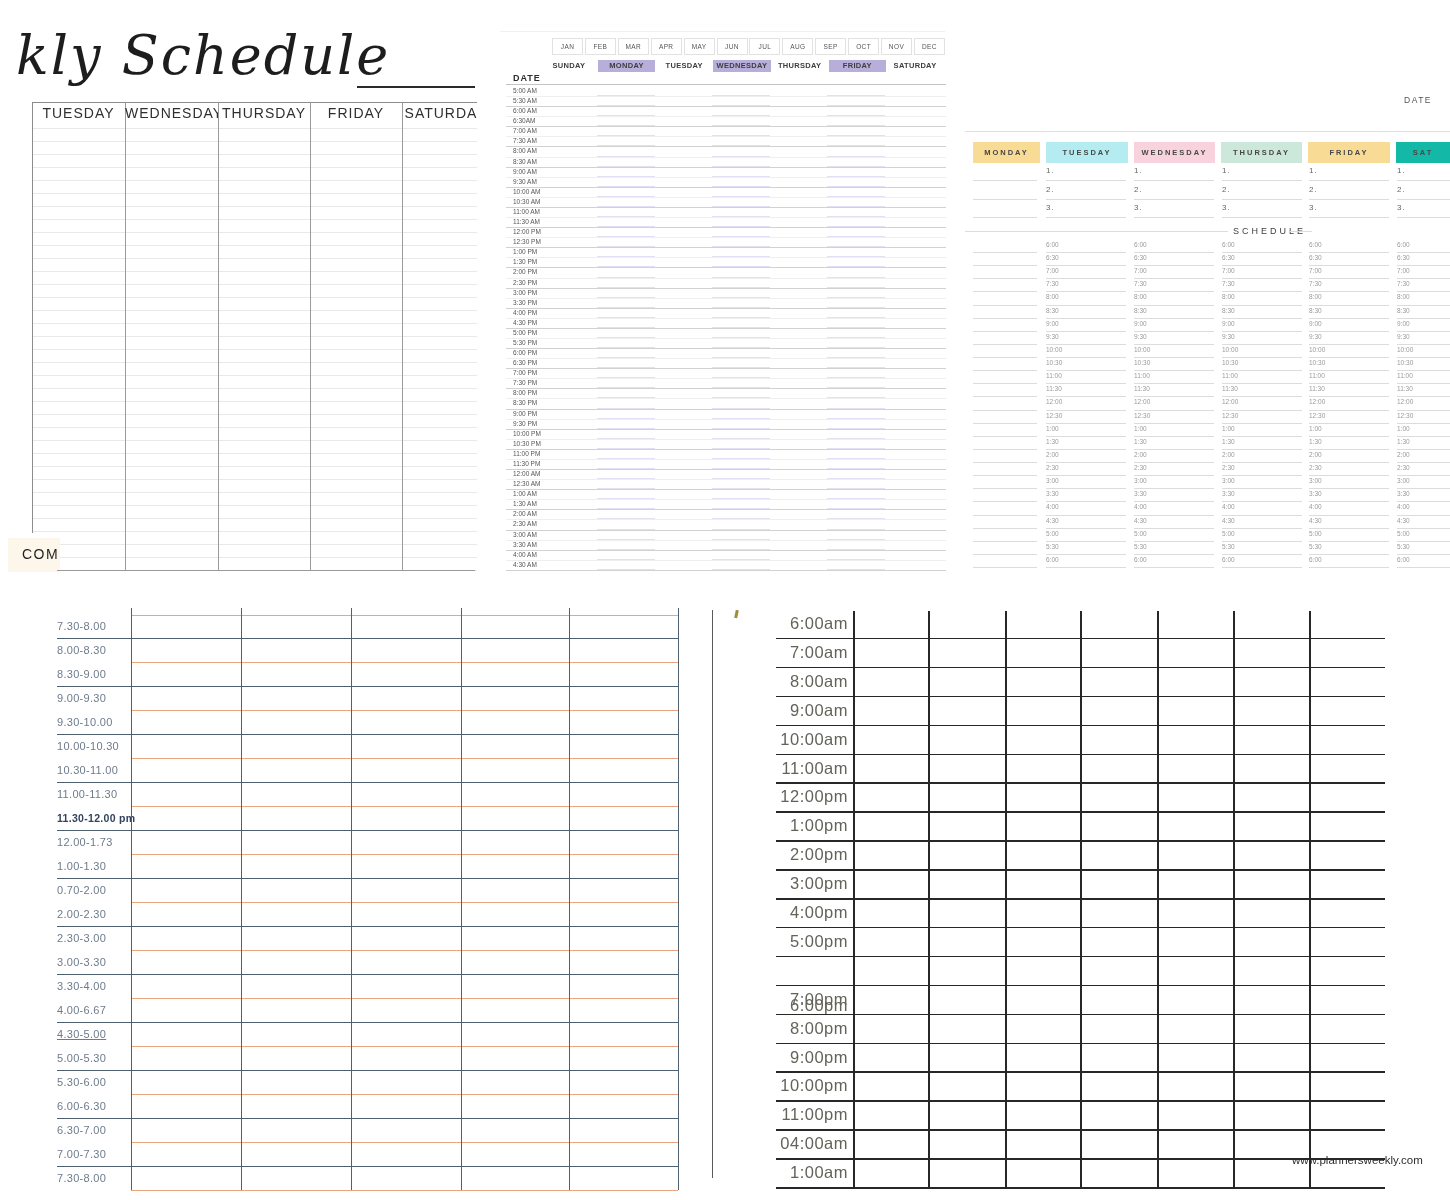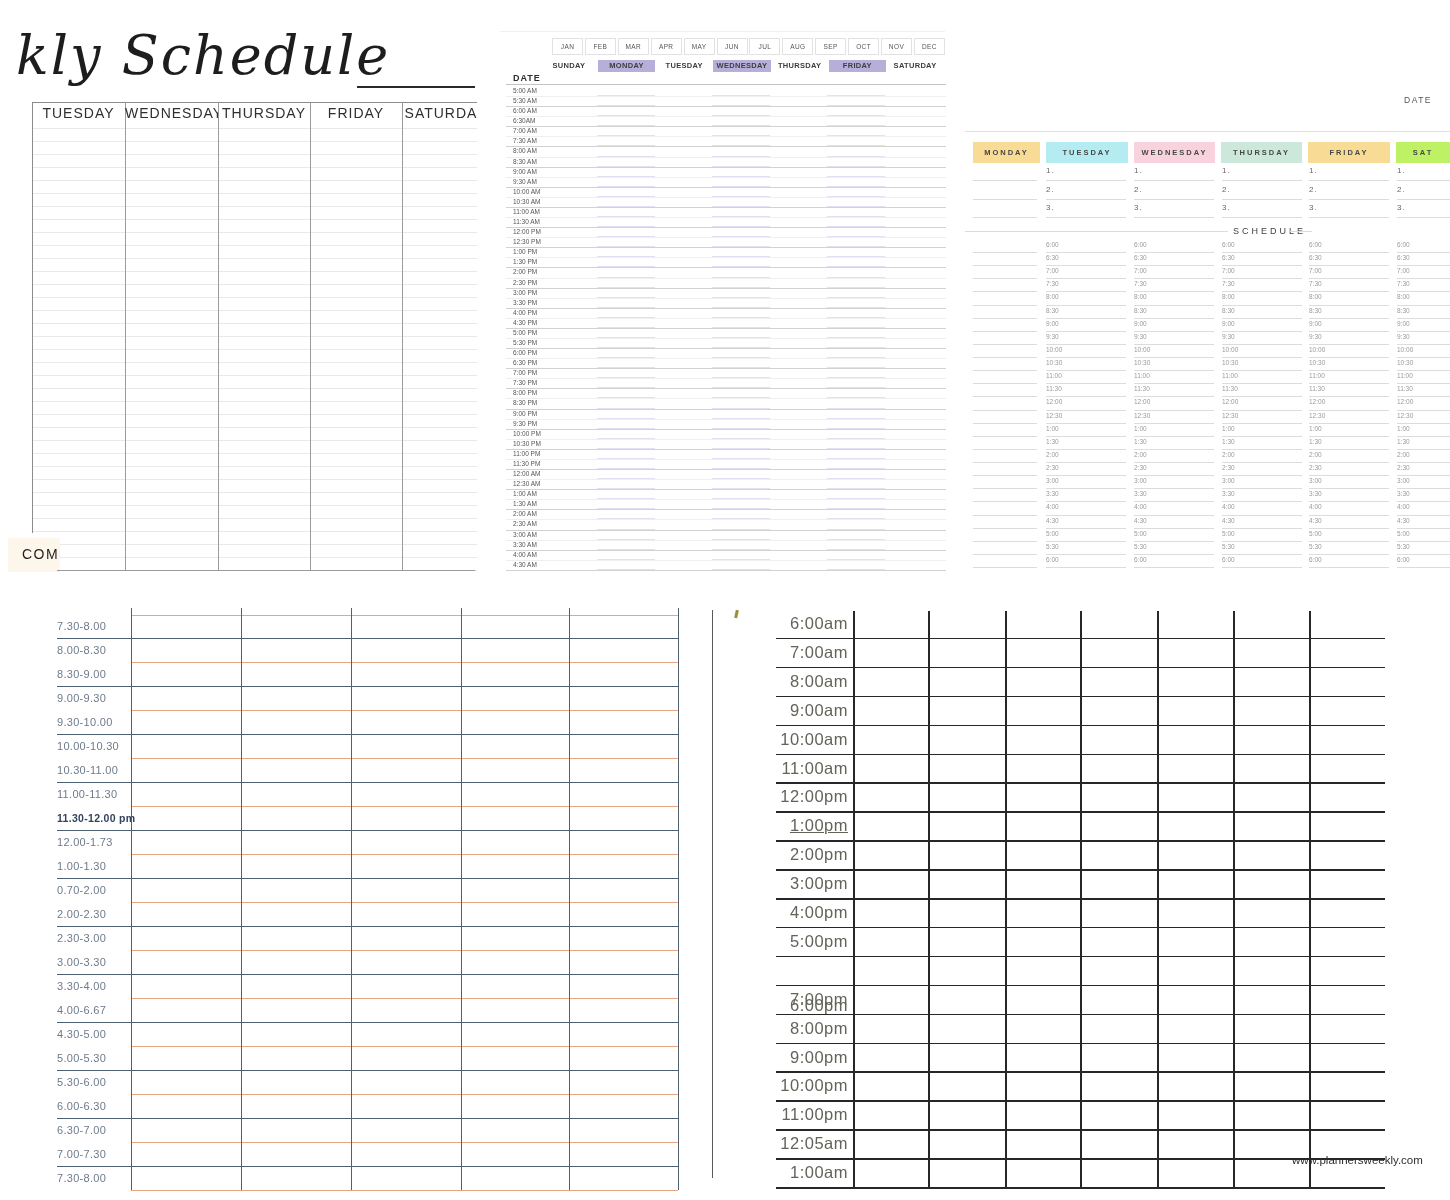--- a/index.html
+++ b/index.html
@@ -409,21 +409,21 @@
       <div class="b-seg" style="left: 91px; width: 58px;"></div>
       <div class="b-seg" style="left: 206px; width: 58px;"></div>
       <div class="b-seg" style="left: 321px; width: 58px;"></div>
     </div>
     <div style="position: absolute; left: 965px; top: 131px; width: 485px; border-top: 1px solid rgb(224, 224, 224);"></div>
     <div class="c-tab" style="position: absolute; left: 973px; top: 142px; width: 67px; height: 21px; background: rgb(248, 220, 150);">MONDAY</div>
     <div class="c-tab" style="position: absolute; left: 1046px; top: 142px; width: 82px; height: 21px; background: rgb(180, 236, 242);">TUESDAY</div>
     <div class="c-tab" style="position: absolute; left: 1134px; top: 142px; width: 81px; height: 21px; background: rgb(248, 211, 221);">WEDNESDAY</div>
     <div class="c-tab" style="position: absolute; left: 1221px; top: 142px; width: 81px; height: 21px; background: rgb(203, 232, 218);">THURSDAY</div>
     <div class="c-tab" style="position: absolute; left: 1308px; top: 142px; width: 82px; height: 21px; background: rgb(248, 220, 150);">FRIDAY</div>
-    <div class="c-tab" style="position: absolute; left: 1396px; top: 142px; width: 54px; height: 21px; background: #bef264;">SAT</div>
+    <div class="c-tab" style="position: absolute; left: 1396px; top: 142px; width: 54px; height: 21px; background: #14b8a6;">SAT</div>
     <div class="c-line" style="position: absolute; left: 973px; top: 180px; width: 64px; height: 0px;"></div>
     <div class="c-num" style="position: absolute; left: 1046px; top: 166px;">1.</div>
     <div class="c-line" style="position: absolute; left: 1046px; top: 180px; width: 80px; height: 0px;"></div>
     <div class="c-num" style="position: absolute; left: 1134px; top: 166px;">1.</div>
     <div class="c-line" style="position: absolute; left: 1134px; top: 180px; width: 80px; height: 0px;"></div>
     <div class="c-num" style="position: absolute; left: 1222px; top: 166px;">1.</div>
     <div class="c-line" style="position: absolute; left: 1222px; top: 180px; width: 80px; height: 0px;"></div>
     <div class="c-num" style="position: absolute; left: 1309px; top: 166px;">1.</div>
     <div class="c-line" style="position: absolute; left: 1309px; top: 180px; width: 80px; height: 0px;"></div>
     <div class="c-num" style="position: absolute; left: 1397px; top: 166px;">1.</div>
@@ -755,21 +755,21 @@
     <div class="d-label" style="position: absolute; left: 57px; top: 902px; width: 120px; height: 24px; line-height: 24px;">2.00-2.30</div>
     <div class="d-dark" style="position: absolute; left: 57px; top: 926px; width: 621px; height: 0px; border-top-color: rgb(79, 96, 113);"></div>
     <div class="d-label" style="position: absolute; left: 57px; top: 926px; width: 120px; height: 24px; line-height: 24px;">2.30-3.00</div>
     <div class="d-orange" style="position: absolute; left: 131px; top: 950px; width: 547px; height: 0px; border-top-color: rgb(233, 165, 126);"></div>
     <div class="d-label" style="position: absolute; left: 57px; top: 950px; width: 120px; height: 24px; line-height: 24px;">3.00-3.30</div>
     <div class="d-dark" style="position: absolute; left: 57px; top: 974px; width: 621px; height: 0px; border-top-color: rgb(79, 96, 113);"></div>
     <div class="d-label" style="position: absolute; left: 57px; top: 974px; width: 120px; height: 24px; line-height: 24px;">3.30-4.00</div>
     <div class="d-orange" style="position: absolute; left: 131px; top: 998px; width: 547px; height: 0px; border-top-color: rgb(233, 165, 126);"></div>
     <div class="d-label" style="position: absolute; left: 57px; top: 998px; width: 120px; height: 24px; line-height: 24px;">4.00-6.67</div>
     <div class="d-dark" style="position: absolute; left: 57px; top: 1022px; width: 621px; height: 0px; border-top-color: rgb(79, 96, 113);"></div>
-    <div class="d-label" style="position: absolute; left: 57px; top: 1022px; width: 120px; height: 24px; line-height: 24px;">4.30-5.00</div>
+    <div class="d-label" style="position: absolute; left: 57px; top: 1022px; width: 120px; height: 24px; line-height: 24px; text-decoration: underline;">4.30-5.00</div>
     <div class="d-orange" style="position: absolute; left: 131px; top: 1046px; width: 547px; height: 0px; border-top-color: rgb(233, 165, 126);"></div>
     <div class="d-label" style="position: absolute; left: 57px; top: 1046px; width: 120px; height: 24px; line-height: 24px;">5.00-5.30</div>
     <div class="d-dark" style="position: absolute; left: 57px; top: 1070px; width: 621px; height: 0px; border-top-color: rgb(79, 96, 113);"></div>
     <div class="d-label" style="position: absolute; left: 57px; top: 1070px; width: 120px; height: 24px; line-height: 24px;">5.30-6.00</div>
     <div class="d-orange" style="position: absolute; left: 131px; top: 1094px; width: 547px; height: 0px; border-top-color: rgb(233, 165, 126);"></div>
     <div class="d-label" style="position: absolute; left: 57px; top: 1094px; width: 120px; height: 24px; line-height: 24px;">6.00-6.30</div>
     <div class="d-dark" style="position: absolute; left: 57px; top: 1118px; width: 621px; height: 0px; border-top-color: rgb(79, 96, 113);"></div>
     <div class="d-label" style="position: absolute; left: 57px; top: 1118px; width: 120px; height: 24px; line-height: 24px;">6.30-7.00</div>
     <div class="d-orange" style="position: absolute; left: 131px; top: 1142px; width: 547px; height: 0px; border-top-color: rgb(233, 165, 126);"></div>
     <div class="d-label" style="position: absolute; left: 57px; top: 1142px; width: 120px; height: 24px; line-height: 24px;">7.00-7.30</div>
@@ -789,21 +789,21 @@
     <div class="e-label" style="position: absolute; left: 770px; top: 666.8px; width: 78px; height: 28.9px; line-height: 28.9px;">8:00am</div>
     <div class="e-h" style="position: absolute; left: 776px; top: 695.7px; width: 609px; height: 1.6px;"></div>
     <div class="e-label" style="position: absolute; left: 770px; top: 695.7px; width: 78px; height: 28.9px; line-height: 28.9px;">9:00am</div>
     <div class="e-h" style="position: absolute; left: 776px; top: 724.6px; width: 609px; height: 1.6px;"></div>
     <div class="e-label" style="position: absolute; left: 770px; top: 724.6px; width: 78px; height: 28.9px; line-height: 28.9px;">10:00am</div>
     <div class="e-h" style="position: absolute; left: 776px; top: 753.5px; width: 609px; height: 1.6px;"></div>
     <div class="e-label" style="position: absolute; left: 770px; top: 753.5px; width: 78px; height: 28.9px; line-height: 28.9px;">11:00am</div>
     <div class="e-h" style="position: absolute; left: 776px; top: 782.4px; width: 609px; height: 1.6px;"></div>
     <div class="e-label" style="position: absolute; left: 770px; top: 782.4px; width: 78px; height: 28.9px; line-height: 28.9px;">12:00pm</div>
     <div class="e-h" style="position: absolute; left: 776px; top: 811.3px; width: 609px; height: 1.6px;"></div>
-    <div class="e-label" style="position: absolute; left: 770px; top: 811.3px; width: 78px; height: 28.9px; line-height: 28.9px; text-decoration: underline;">1:00pm</div>
+    <div class="e-label" style="position: absolute; left: 770px; top: 811.3px; width: 78px; height: 28.9px; line-height: 28.9px;">1:00pm</div>
     <div class="e-h" style="position: absolute; left: 776px; top: 840.2px; width: 609px; height: 1.6px;"></div>
     <div class="e-label" style="position: absolute; left: 770px; top: 840.2px; width: 78px; height: 28.9px; line-height: 28.9px;">2:00pm</div>
     <div class="e-h" style="position: absolute; left: 776px; top: 869.1px; width: 609px; height: 1.6px;"></div>
     <div class="e-label" style="position: absolute; left: 770px; top: 869.1px; width: 78px; height: 28.9px; line-height: 28.9px;">3:00pm</div>
     <div class="e-h" style="position: absolute; left: 776px; top: 898px; width: 609px; height: 1.6px;"></div>
     <div class="e-label" style="position: absolute; left: 770px; top: 898px; width: 78px; height: 28.9px; line-height: 28.9px;">4:00pm</div>
     <div class="e-h" style="position: absolute; left: 776px; top: 926.9px; width: 609px; height: 1.6px;"></div>
     <div class="e-label" style="position: absolute; left: 770px; top: 926.9px; width: 78px; height: 28.9px; line-height: 28.9px;">5:00pm</div>
     <div class="e-h" style="position: absolute; left: 776px; top: 955.8px; width: 609px; height: 1.6px;"></div>
     <div class="e-label" style="position: absolute; left: 770px; top: 991px; width: 78px; height: 28.9px; line-height: 28.9px;">6:00pm</div>
@@ -811,21 +811,21 @@
     <div class="e-label" style="position: absolute; left: 770px; top: 984.7px; width: 78px; height: 28.9px; line-height: 28.9px;">7:00pm</div>
     <div class="e-h" style="position: absolute; left: 776px; top: 1013.6px; width: 609px; height: 1.6px;"></div>
     <div class="e-label" style="position: absolute; left: 770px; top: 1013.6px; width: 78px; height: 28.9px; line-height: 28.9px;">8:00pm</div>
     <div class="e-h" style="position: absolute; left: 776px; top: 1042.5px; width: 609px; height: 1.6px;"></div>
     <div class="e-label" style="position: absolute; left: 770px; top: 1042.5px; width: 78px; height: 28.9px; line-height: 28.9px;">9:00pm</div>
     <div class="e-h" style="position: absolute; left: 776px; top: 1071.4px; width: 609px; height: 1.6px;"></div>
     <div class="e-label" style="position: absolute; left: 770px; top: 1071.4px; width: 78px; height: 28.9px; line-height: 28.9px;">10:00pm</div>
     <div class="e-h" style="position: absolute; left: 776px; top: 1100.3px; width: 609px; height: 1.6px;"></div>
     <div class="e-label" style="position: absolute; left: 770px; top: 1100.3px; width: 78px; height: 28.9px; line-height: 28.9px;">11:00pm</div>
     <div class="e-h" style="position: absolute; left: 776px; top: 1129.2px; width: 609px; height: 1.6px;"></div>
-    <div class="e-label" style="position: absolute; left: 770px; top: 1129.2px; width: 78px; height: 28.9px; line-height: 28.9px;">12:05am</div>
+    <div class="e-label" style="position: absolute; left: 770px; top: 1129.2px; width: 78px; height: 28.9px; line-height: 28.9px;">04:00am</div>
     <div class="e-h" style="position: absolute; left: 776px; top: 1158.1px; width: 609px; height: 1.6px;"></div>
     <div class="e-label" style="position: absolute; left: 770px; top: 1158.1px; width: 78px; height: 32px; line-height: 28.9px;">1:00am</div>
     <div class="e-h" style="position: absolute; left: 776px; top: 1187px; width: 609px; height: 1.6px;"></div>
     <div class="e-v" style="position: absolute; left: 853px; top: 611px; width: 1.6px; height: 576px;"></div>
     <div class="e-v" style="position: absolute; left: 928px; top: 611px; width: 1.6px; height: 576px;"></div>
     <div class="e-v" style="position: absolute; left: 1005px; top: 611px; width: 1.6px; height: 576px;"></div>
     <div class="e-v" style="position: absolute; left: 1080px; top: 611px; width: 1.6px; height: 576px;"></div>
     <div class="e-v" style="position: absolute; left: 1157px; top: 611px; width: 1.6px; height: 576px;"></div>
     <div class="e-v" style="position: absolute; left: 1233px; top: 611px; width: 1.6px; height: 576px;"></div>
     <div class="e-v" style="position: absolute; left: 1309px; top: 611px; width: 1.6px; height: 576px;"></div>

